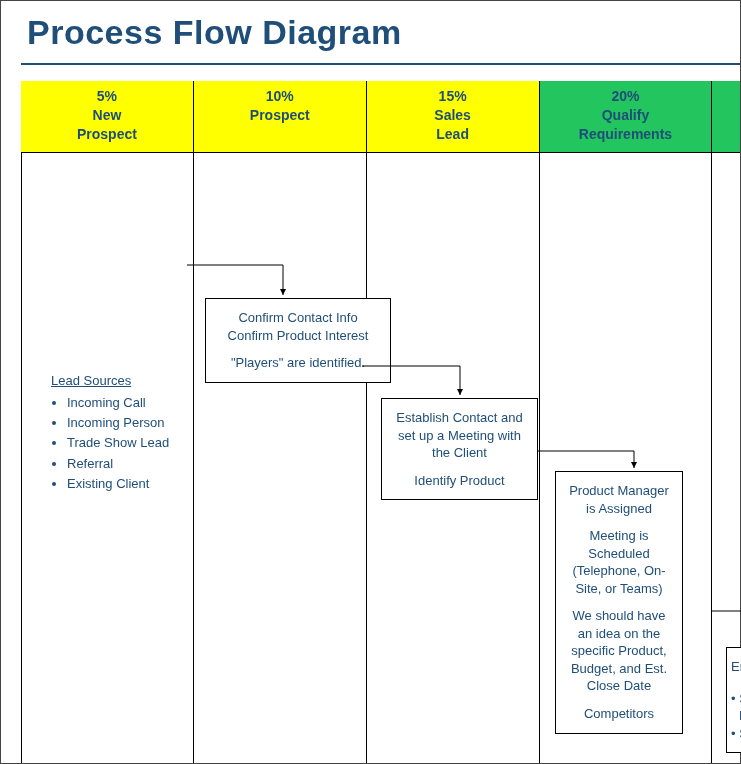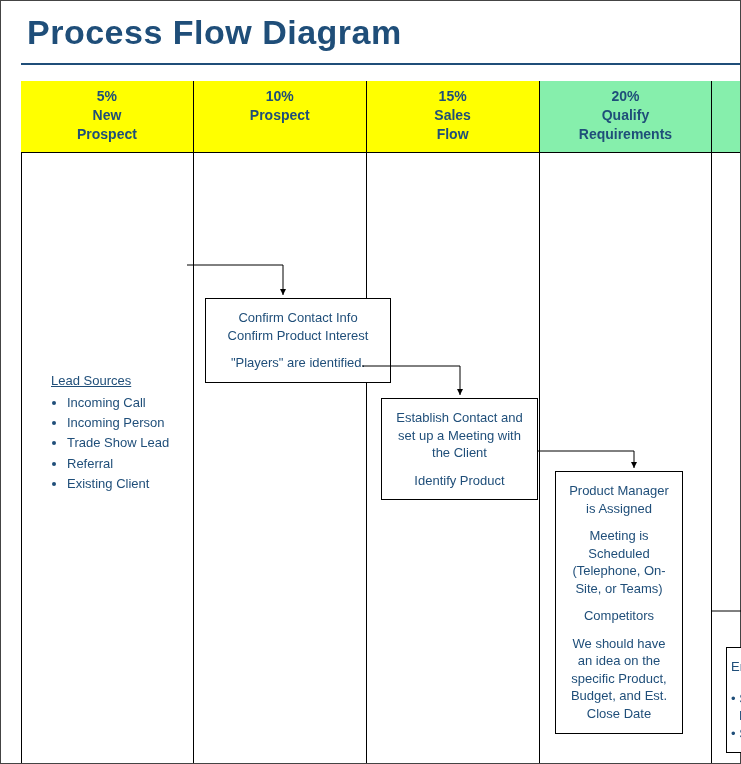--- a/index.html
+++ b/index.html
@@ -21,21 +21,21 @@
   }
   .col {
     width: 175px; border-right: 1px solid #000; position: relative;
   }
   .col.last { width: 28px; border-right: none; }
   .col-header {
     background: #ffff00; text-align: center; padding: 6px 4px 8px 4px;
     border-bottom: 1px solid #000; color: #1f4e79; font-weight: 700; font-size: 14px;
     line-height: 1.35; height: 72px;
   }
-  .col-header.orange { background: #86efac; }
+  .col-header.orange { background: #22c55e; }
   .leftline {
     position: absolute; left: 20px; top: 80px; bottom: 0; width: 1px; background: #000;
   }
   .box {
     position: absolute; border: 1px solid #000; background: #fff;
     color: #1f4e79; font-size: 13px; text-align: center; padding: 10px 8px;
     line-height: 1.35;
   }
   .box p { margin-bottom: 10px; }
   .box p:last-child { margin-bottom: 0; }
@@ -66,21 +66,21 @@
     <div class="col">
       <div class="col-header">
         <div>10%</div>
         <div>Prospect</div>
       </div>
     </div>
     <div class="col">
       <div class="col-header">
         <div>15%</div>
         <div>Sales</div>
-        <div>Flow</div>
+        <div>Lead</div>
       </div>
     </div>
     <div class="col">
       <div class="col-header orange">
         <div>20%</div>
         <div>Qualify</div>
         <div>Requirements</div>
       </div>
     </div>
     <div class="col last">
@@ -95,22 +95,22 @@
   </div>
 
   <div class="box" style="left:380px; top:397px; width:157px;">
     <p>Establish Contact and set up a Meeting with the Client</p>
     <p>Identify Product</p>
   </div>
 
   <div class="box" style="left:554px; top:470px; width:128px;">
     <p>Product Manager is Assigned</p>
     <p>Meeting is Scheduled (Telephone, On-Site, or Teams)</p>
+    <p>We should have an idea on the specific Product, Budget, and Est. Close Date</p>
     <p>Competitors</p>
-    <p>We should have an idea on the specific Product, Budget, and Est. Close Date</p>
   </div>
 
   <div class="box" style="left:725px; top:646px; width:60px; text-align:left; padding:10px 4px;">
     <p style="margin-bottom:14px;"><span>Eng</span></p>
     <p style="margin-bottom:0; padding-left:0;">•&nbsp;<span>S</span></p>
     <p style="margin-bottom:0; padding-left:8px;"><span>P</span></p>
     <p style="margin-bottom:0;">•&nbsp;<span>S</span></p>
   </div>
 
   <div class="notes" style="left:50px; top:370px; width:150px;">

